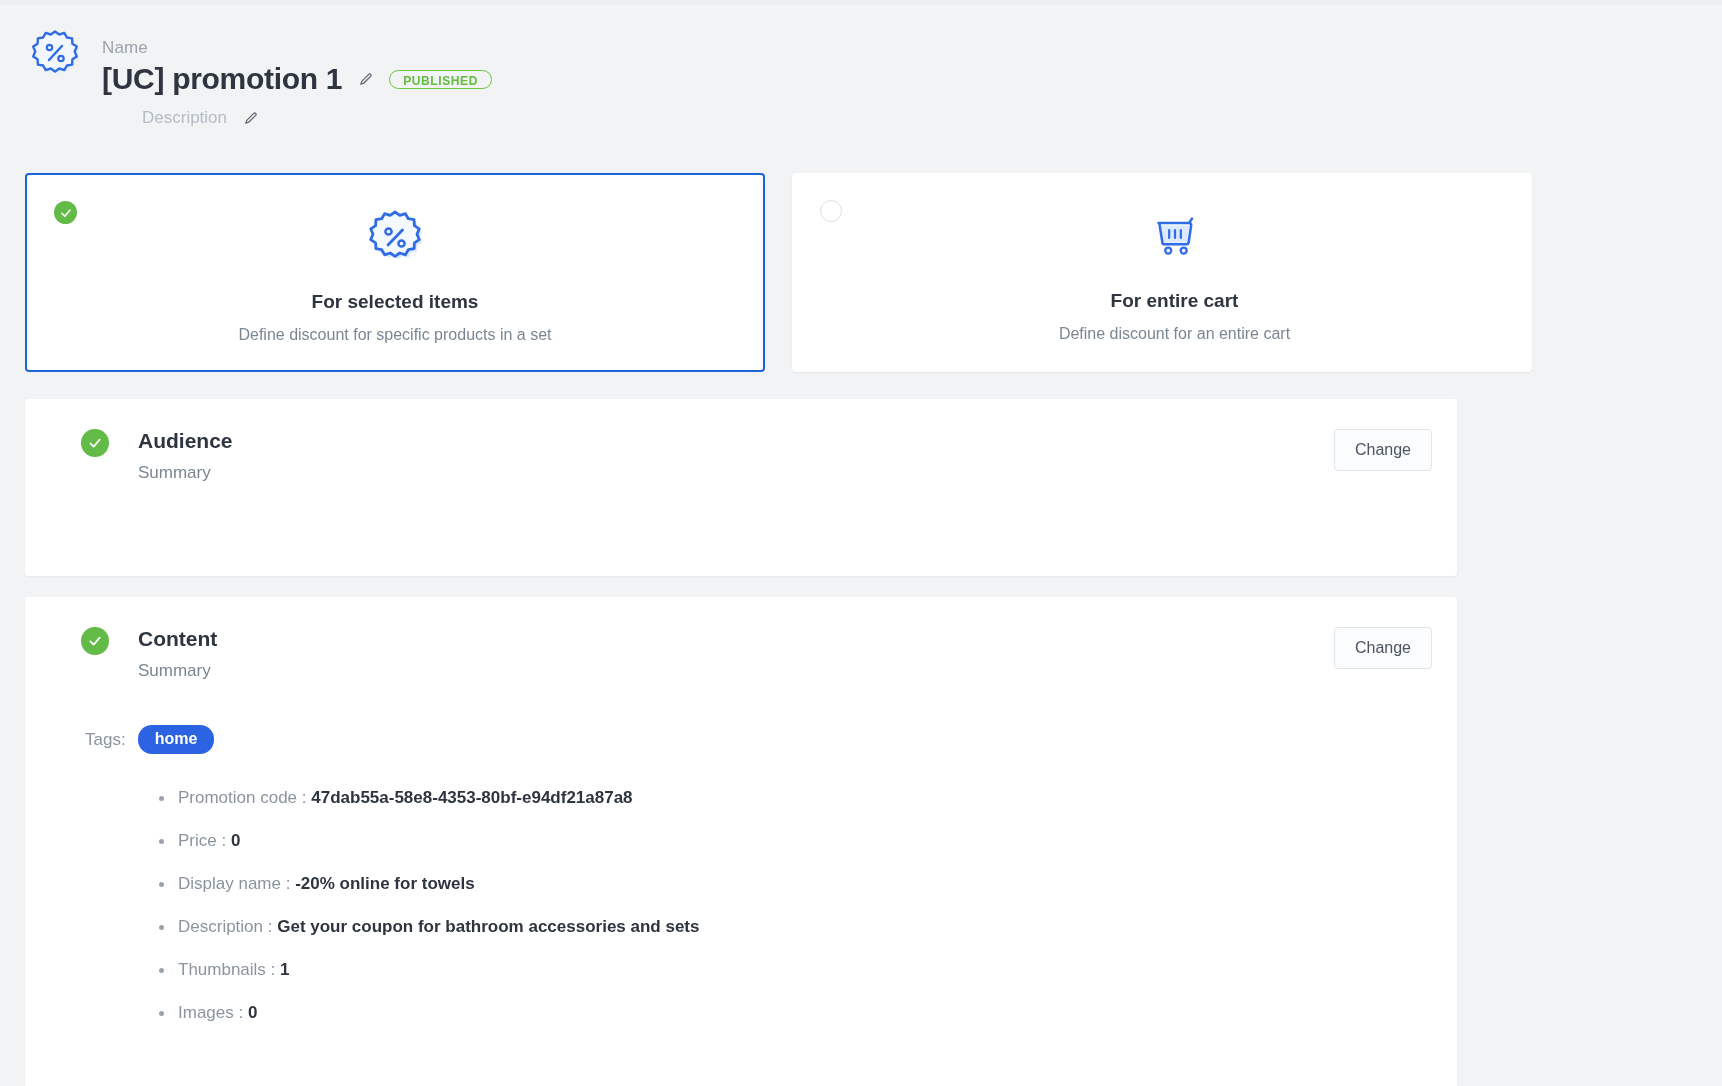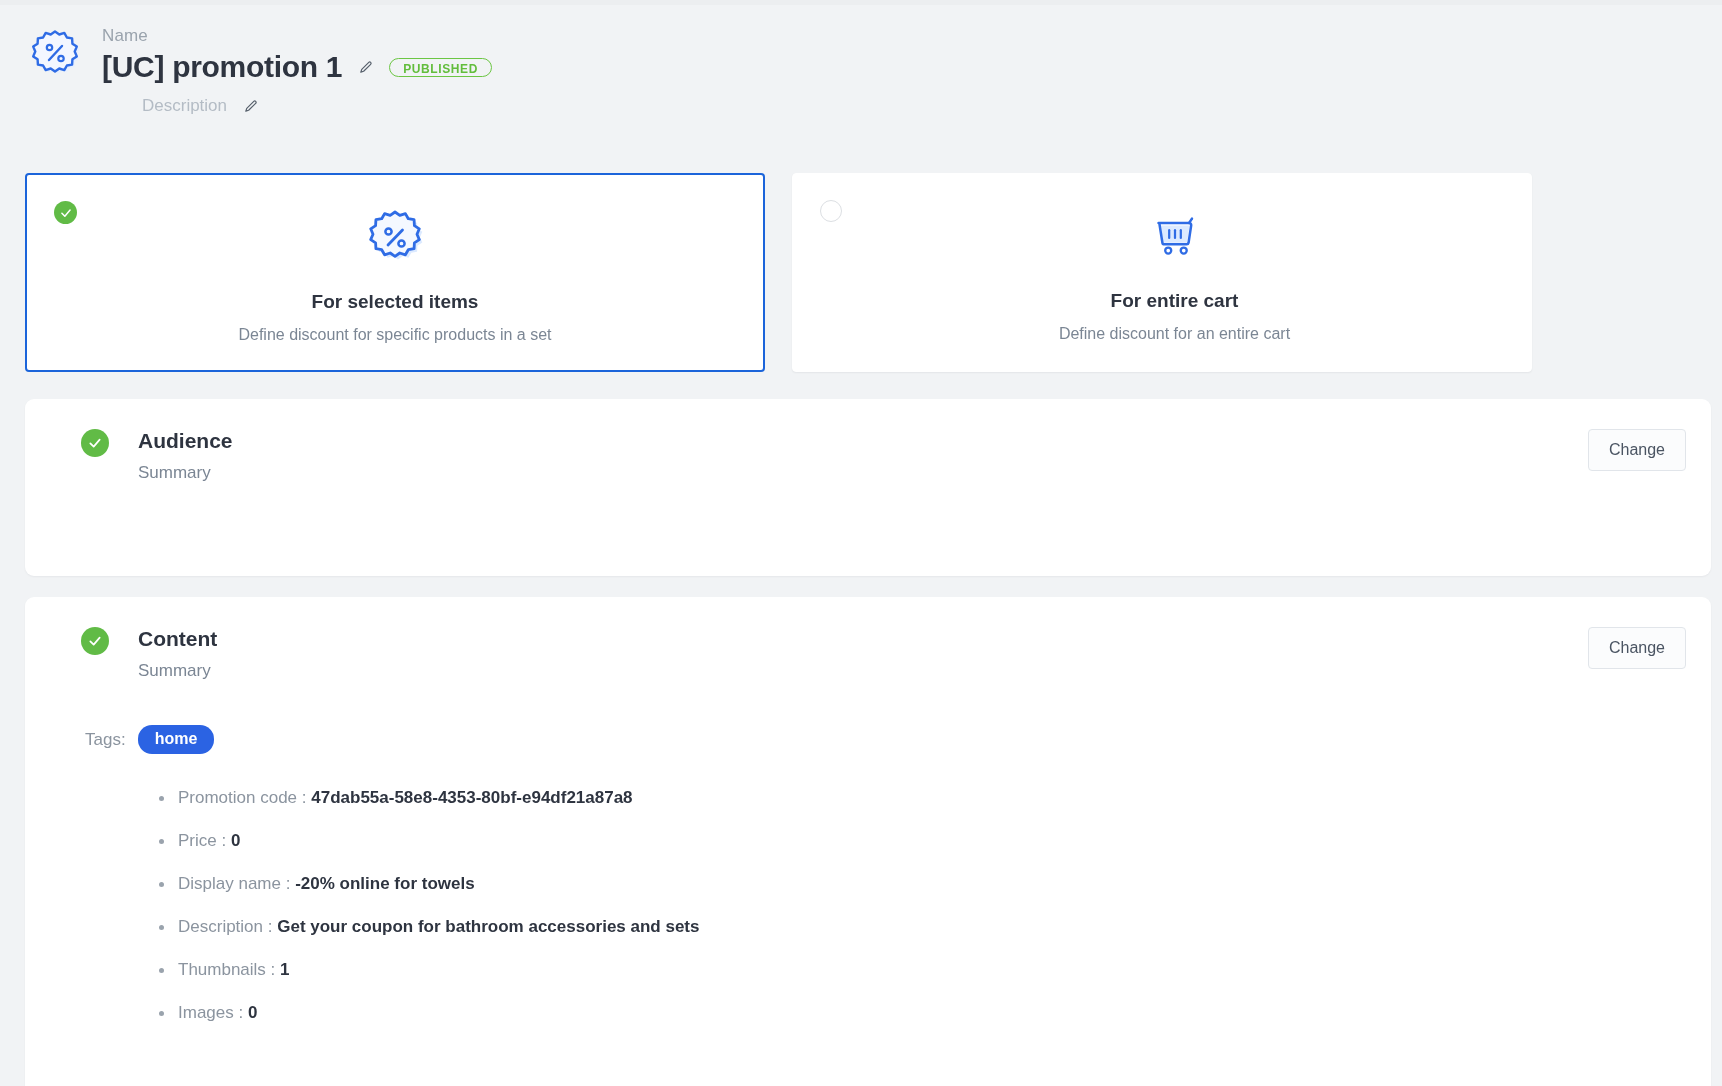--- a/index.html
+++ b/index.html
@@ -33,20 +33,21 @@
     align-items: flex-start;
     gap: 18px;
   }
   .header-icon { width: 58px; height: 58px; margin-top: 6px; }
   .header-text { padding-top: 8px; }
   .label-name {
     font-size: 17px;
     color: #9aa3ad;
     letter-spacing: .1px;
     margin-bottom: 4px;
+    margin-top: 12px;
   }
   .title-row {
     display: flex;
     align-items: center;
     gap: 16px;
   }
   .title {
     font-size: 30px;
     font-weight: bold;
     color: #2e3440;
@@ -136,23 +137,23 @@
   .opt-sub {
     margin-top: 13px;
     font-size: 16px;
     color: #7b8694;
   }
 
   
   .section {
     position: absolute;
     left: 25px;
-    width: 1686px;
+    width: 1432px;
     background: #ffffff;
-    border-radius: 9px;
+    border-radius: 3px;
     box-shadow: 0 1px 2px rgba(16,24,40,.05);
   }
   .section.audience { top: 399px; height: 177px; }
   .section.content  { top: 597px; height: 489px; border-bottom-left-radius:0; border-bottom-right-radius:0;}
 
   .sec-head {
     position: relative;
     padding: 30px 0 0 45px;
   }
   .check-circle-lg {

